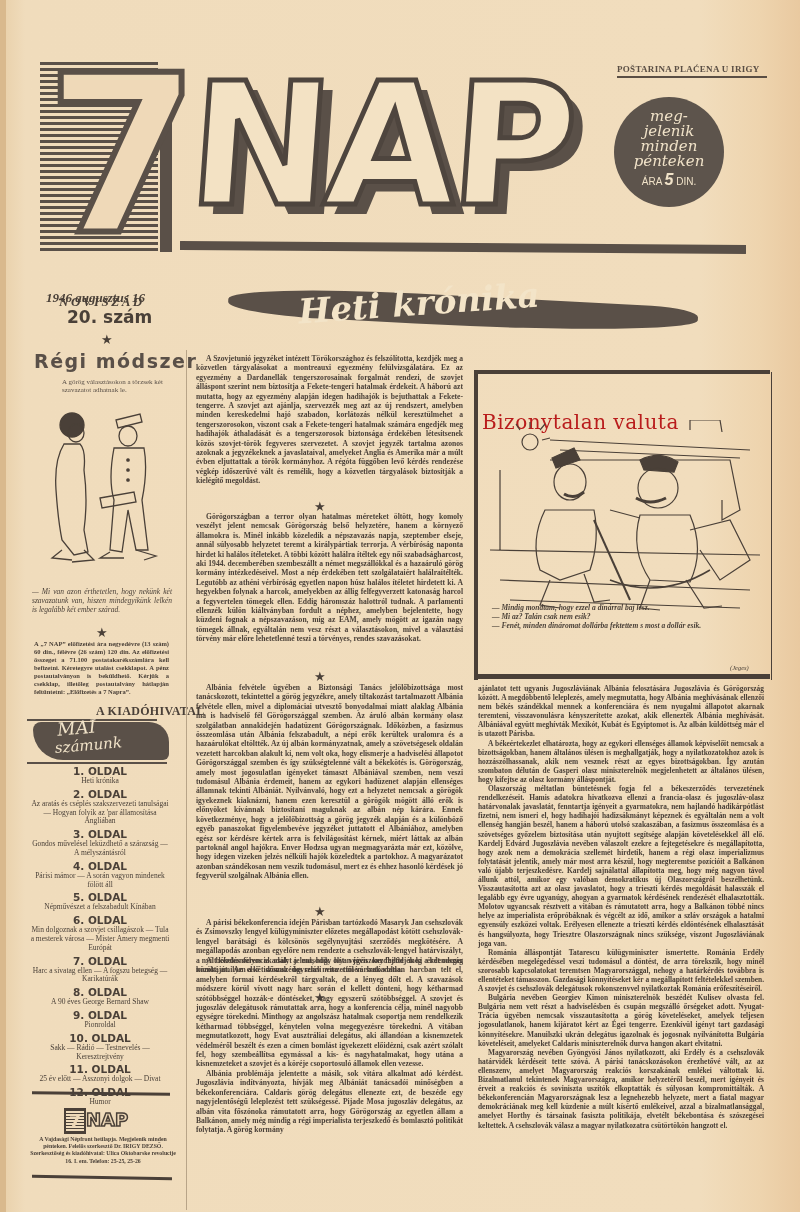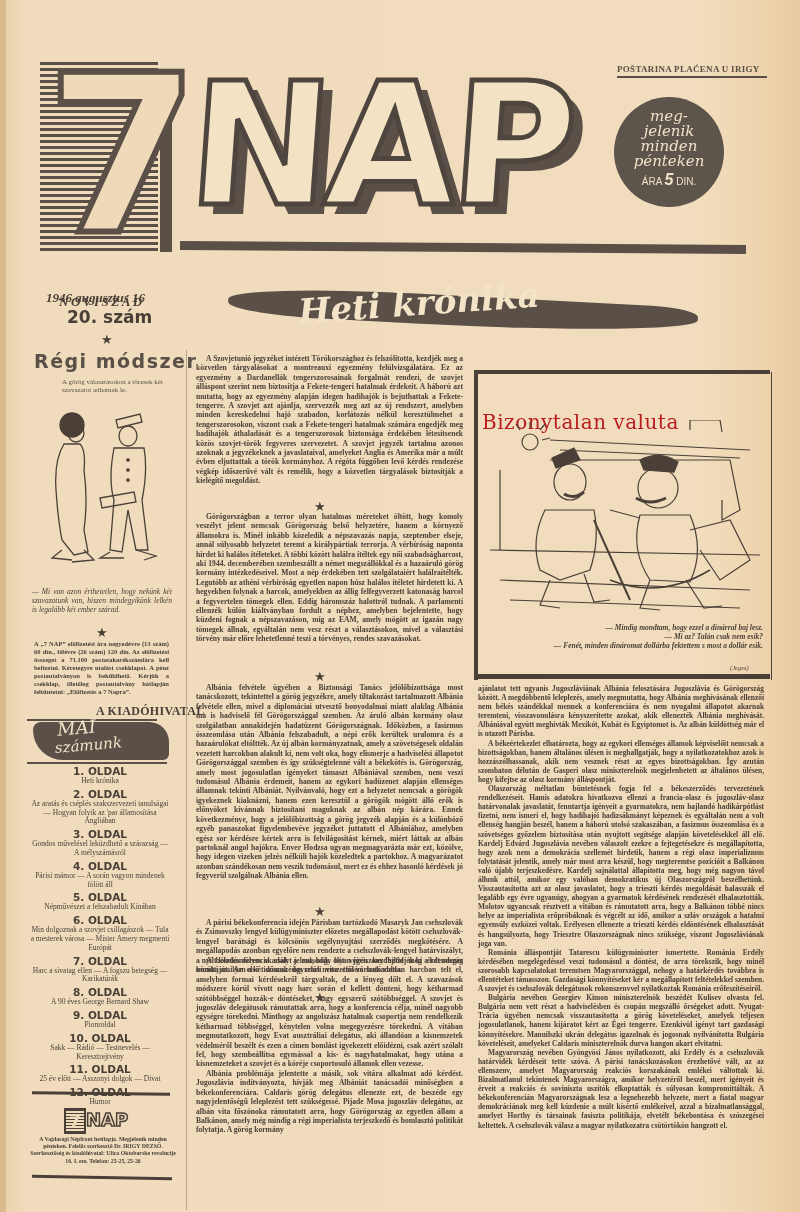--- a/index.html
+++ b/index.html
@@ -87,21 +87,21 @@
   .main-col p { margin:0; text-indent:10px; }
 
   .vrule { position:absolute; left:186px; top:350px; width:1px; height:860px; background:#b8a488; }
 
   
   .box { position:absolute; left:474px; top:372px; width:293px; height:308px; border-left:4px solid #4a4038; border-right:1px solid #4a4038; }
   .box-top { position:absolute; left:474px; top:370px; width:296px; height:4px; background:#4a4038; }
   .box-bottom { position:absolute; left:474px; top:674px; width:296px; height:5px; background:#4a4038; }
   .box-title { position:absolute; left:482px; top:380px; font-family:"DejaVu Serif", serif; font-size:20px; color:#b91c1c; letter-spacing:0.5px;margin-top:30px; }
   .cartoon2 { position:absolute; left:490px; top:420px; width:270px; height:200px; }
-  .caption2 { position:absolute; left:480px; top:623px; width:283px; font-size:7.5px; line-height:9.2px; font-style:italic; font-weight:bold;text-align:right; }
+  .caption2 { position:absolute; left:480px; top:603px; width:283px; font-size:7.5px; line-height:9.2px; font-style:italic; font-weight:bold; }
   .caption2 .ln { display:block; text-indent:12px; }
   .signature { position:absolute; left:730px; top:664px; font-size:6.5px; font-style:italic; }
 
   .right-col { position:absolute; left:478px; top:684px; width:286px; font-size:7.4px; line-height:9.1px; text-align:justify; font-weight:bold; }
   .right-col p { margin:0; text-indent:10px; }
 </style>
 </head>
 <body>
 
 <div class="paper"></div>

